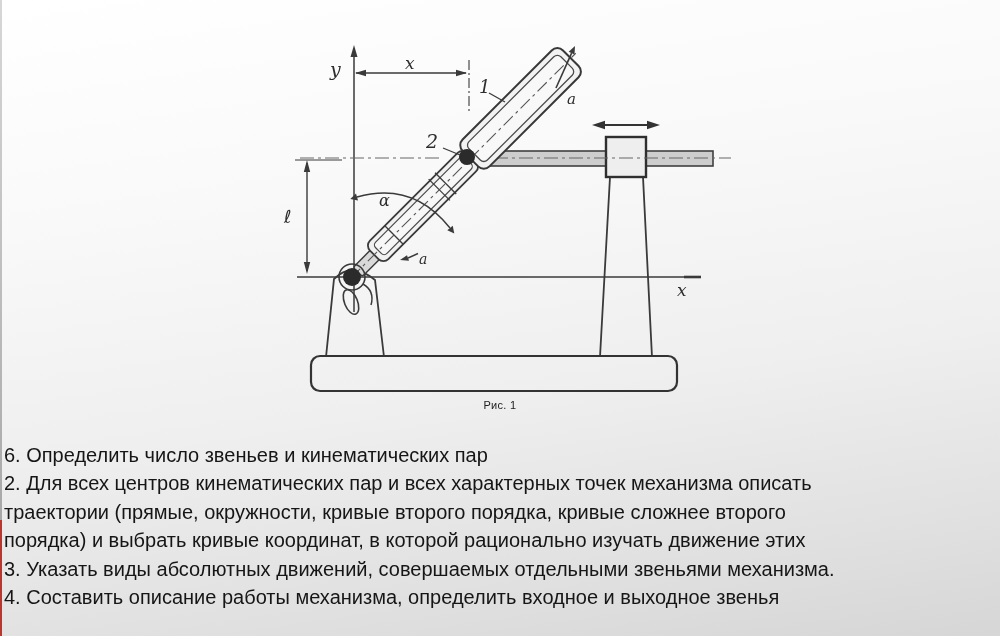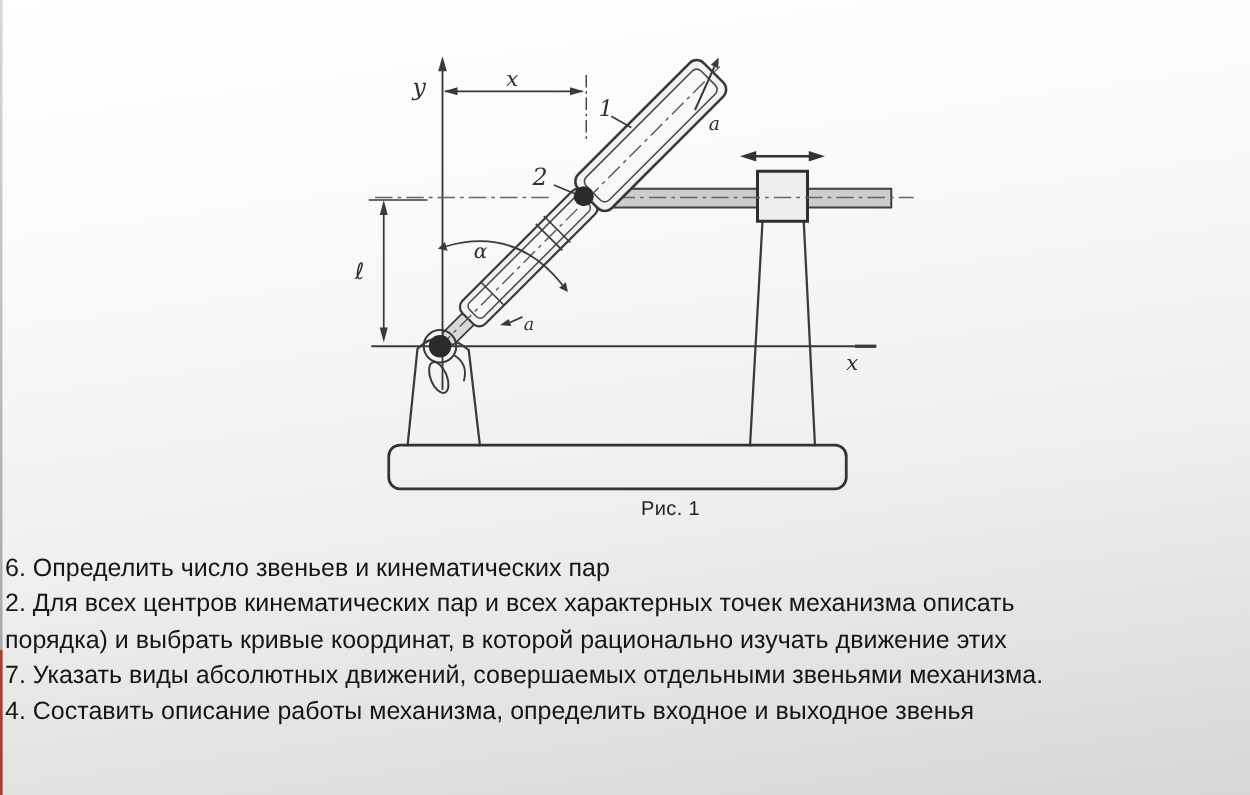--- a/index.html
+++ b/index.html
@@ -13,21 +13,21 @@
   .edge-shadow{
     position:absolute;left:0;top:0;width:2px;height:636px;
     background:linear-gradient(180deg,rgba(140,140,140,.35),rgba(110,110,110,.6));
   }
   .accent-strip{
     position:absolute;left:0;top:520px;width:2px;height:116px;
   }
   svg.figure{position:absolute;left:0;top:0;}
   .caption{
     position:absolute;left:440px;top:399px;width:120px;
-    text-align:right;font-size:16px;color:#222;letter-spacing:.3px;
+    text-align:center;font-size:11px;color:#222;letter-spacing:.3px;
   }
   .tasks{
     position:absolute;left:4px;top:441px;width:992px;
     font-size:20px;line-height:28.4px;color:#161616;
   }
   .task-line{white-space:nowrap;}
   .lbl{
     font-family:"DejaVu Serif","DejaVu Sans",serif;
     font-style:italic;fill:#2e2e2e;
   }
@@ -136,20 +136,21 @@
     <text class="lbl" x="567" y="104" font-size="15">a</text>
     <text class="lbl" x="419" y="264" font-size="14">a</text>
     <text class="lbl" x="379" y="206" font-size="16">α</text>
   </svg>
 
   <div class="caption">Рис. 1</div>
 
   <div class="tasks">
     <div class="task-line">6. Определить число звеньев и кинематических пар</div>
     <div class="task-line">2. Для всех центров кинематических пар и всех характерных точек механизма описать</div>
+    <div class="task-line">траектории (прямые, окружности, кривые второго порядка, кривые сложнее второго</div>
     <div class="task-line">порядка) и выбрать кривые координат, в которой рационально изучать движение этих</div>
-    <div class="task-line">7. Указать виды абсолютных движений, совершаемых отдельными звеньями механизма.</div>
+    <div class="task-line">3. Указать виды абсолютных движений, совершаемых отдельными звеньями механизма.</div>
     <div class="task-line">4. Составить описание работы механизма, определить входное и выходное звенья</div>
   </div>
 
   <div class="edge-shadow"></div>
   <div class="accent-strip" style="background: rgb(182, 56, 46);"></div>
 </div>
 
 </body></html>

